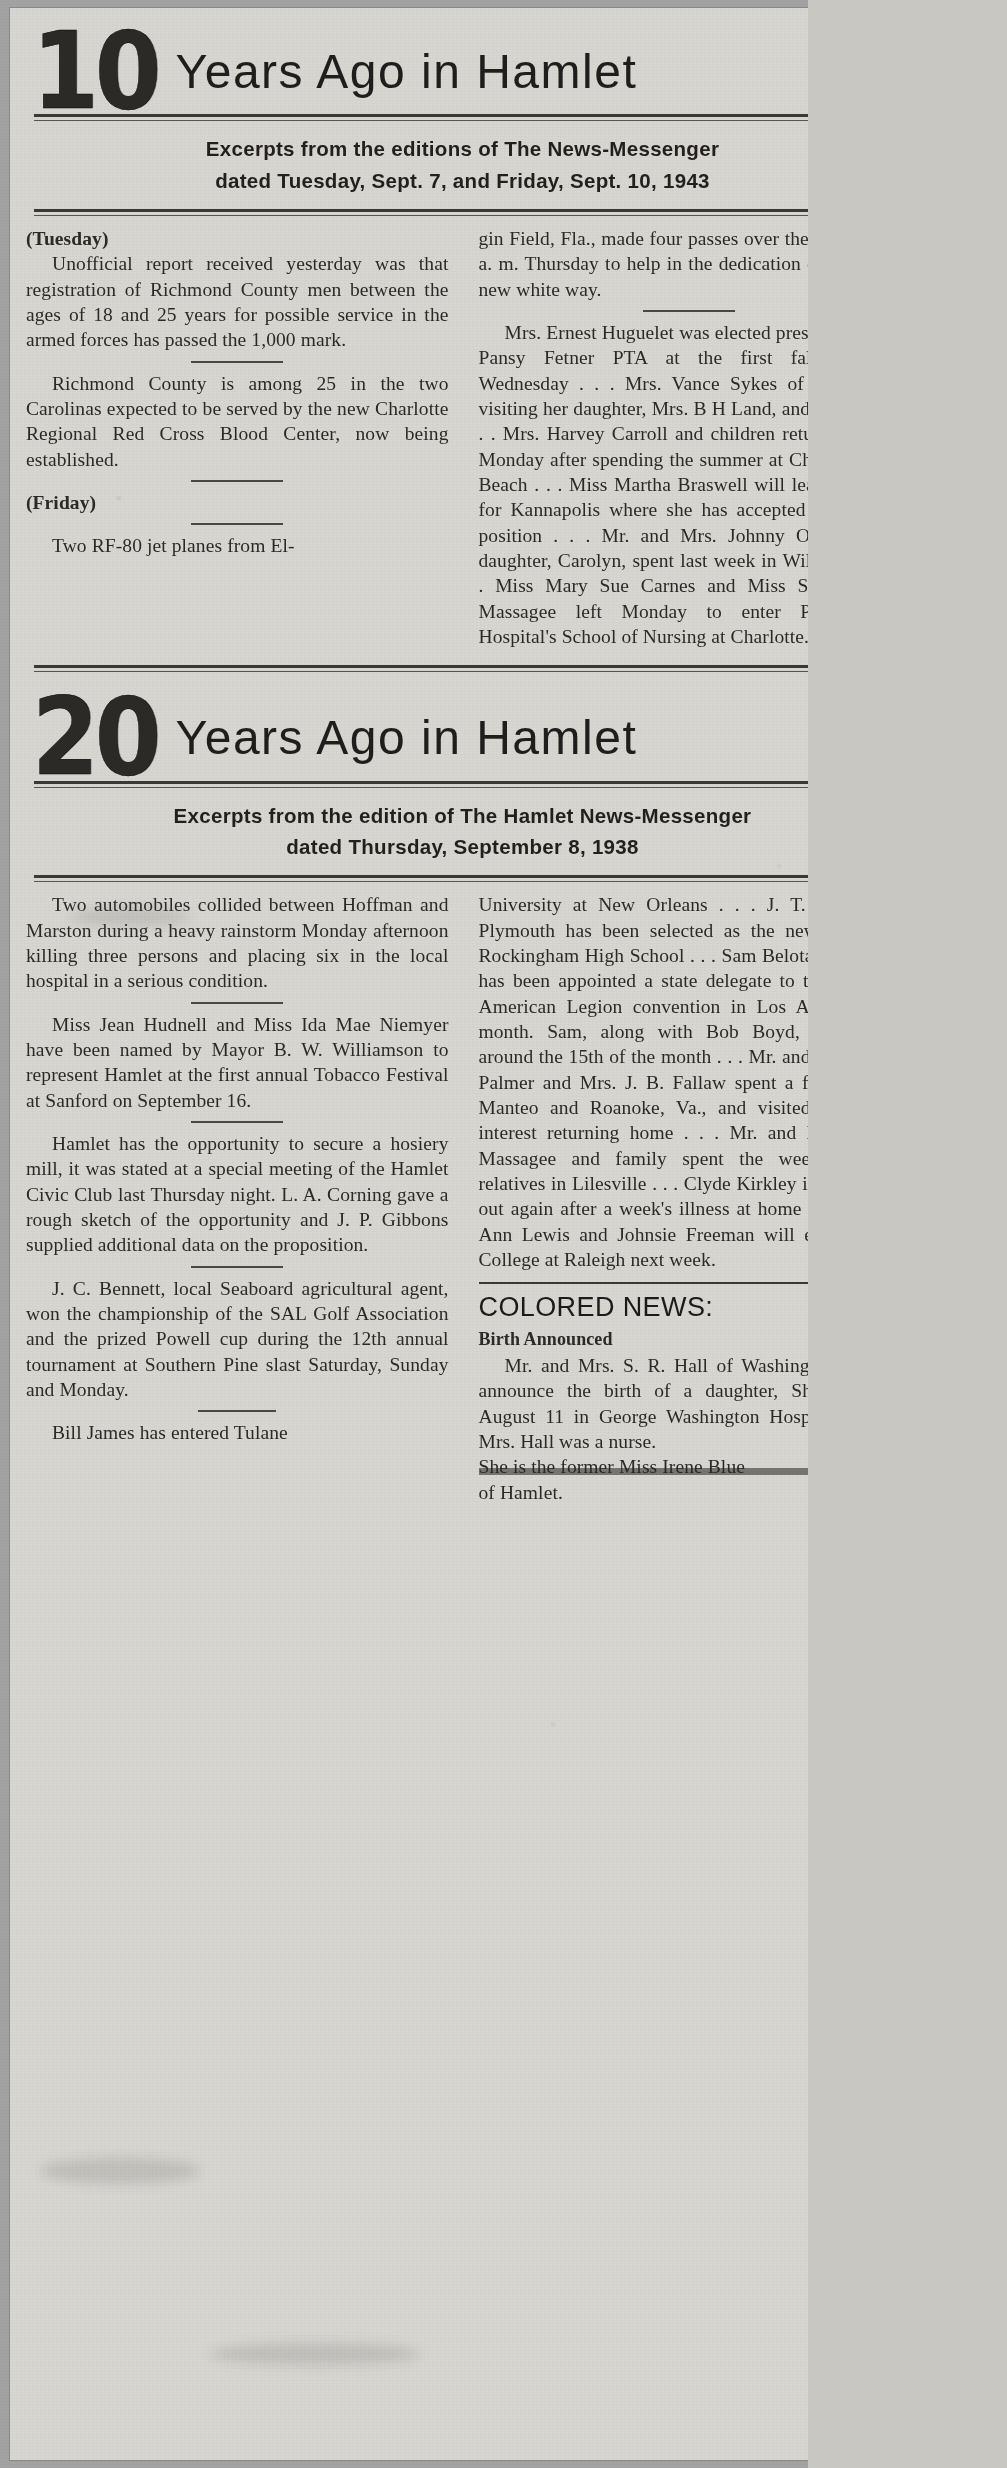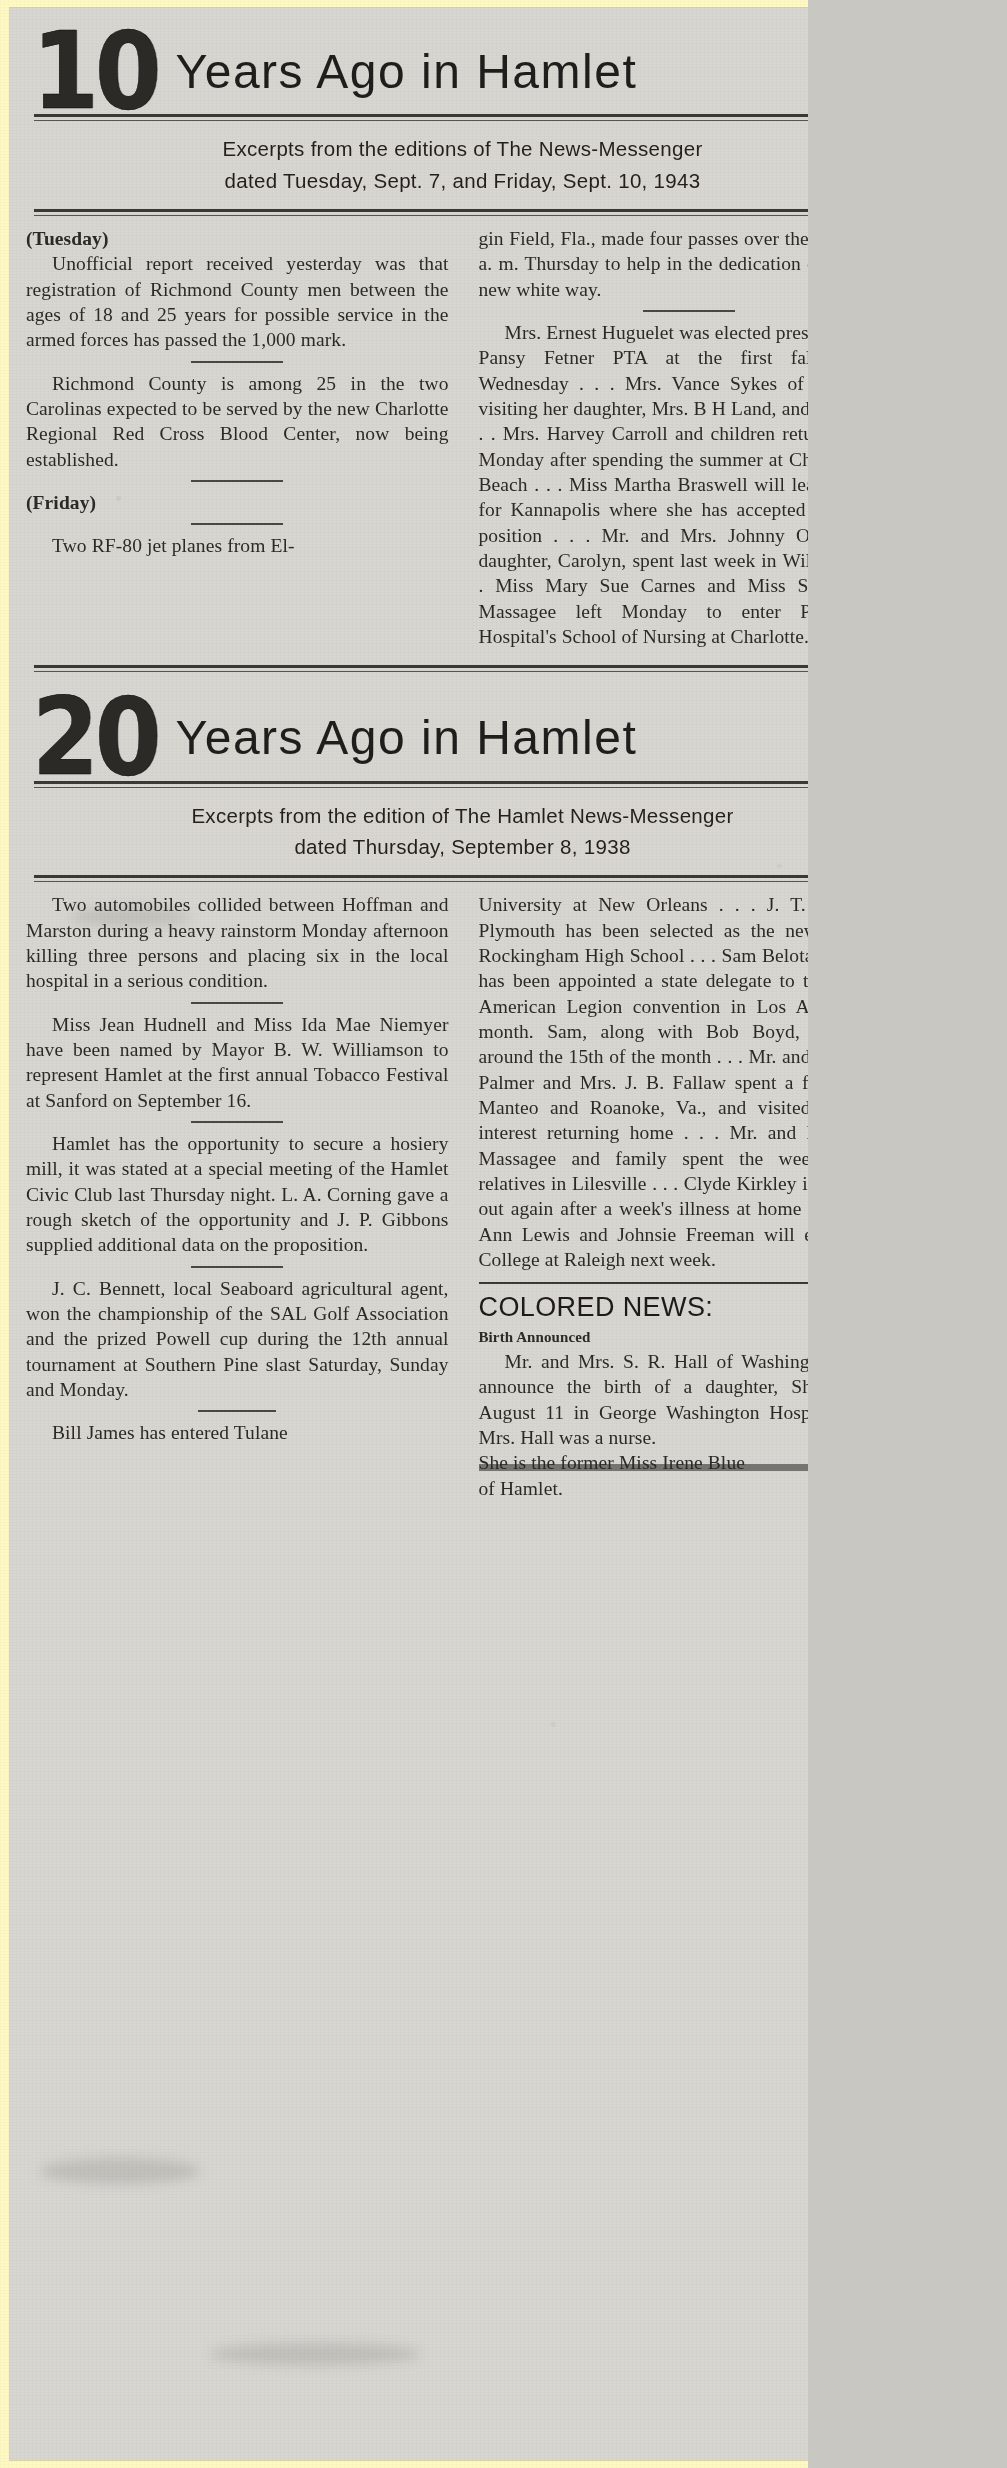--- a/index.html
+++ b/index.html
@@ -1,20 +1,20 @@
 <!DOCTYPE html>
 <html><head>
 <meta charset="utf-8">
 <style>
   html,body{margin:0;padding:0;background:#c9c7c2;}
   body{font-family:"Liberation Serif", serif;}
   .page{
     position:relative;
     width:808px;height:2468px;
-    background:#fef9c3;
+    background:#a3a3a3;
     overflow:hidden;
   }
   
   .clip{
     position:absolute;
     left:10px;top:8px;
     width:905px;height:2452px;
     background:#d8d6d1;
     background-image:
       radial-gradient(circle at 12% 20%, rgba(0,0,0,0.05) 0 2px, transparent 3px),
@@ -68,21 +68,21 @@
   }
   .rule-thick{
     height:3px;background:#3a3936;margin:4px 24px 0 24px;
   }
   .rule-thin{
     height:1px;background:#57554f;margin:3px 24px 0 24px;
   }
   .subhead{
     text-align:center;
     font-family:"Liberation Sans", sans-serif;
-    font-weight:normal;
+    font-weight:bold;
     font-size:20.5px;
     color:#231f1d;
     letter-spacing:0.3px;
     margin-top:12px;
     padding:0 26px;
     line-height:1.55;
   }
   .subhead .l2{display:block;}
 
   
@@ -128,21 +128,21 @@
     font-family:"Liberation Sans", sans-serif;
     font-weight:normal;
     font-size:27px;
     color:#1d1b19;
     letter-spacing:0.4px;
     margin-top:4px;
   }
   .colored-sub{
     text-align:center;
     font-weight:bold;
-    font-size:15px;
+    font-size:18px;
     margin-top:3px;
     margin-bottom:1px;
   }
   .strike{
     position:relative;
   }
   .strike:after{
     content:"";
     position:absolute;left:0;right:0;top:55%;
     height:7px;background:rgba(40,38,35,0.55);

